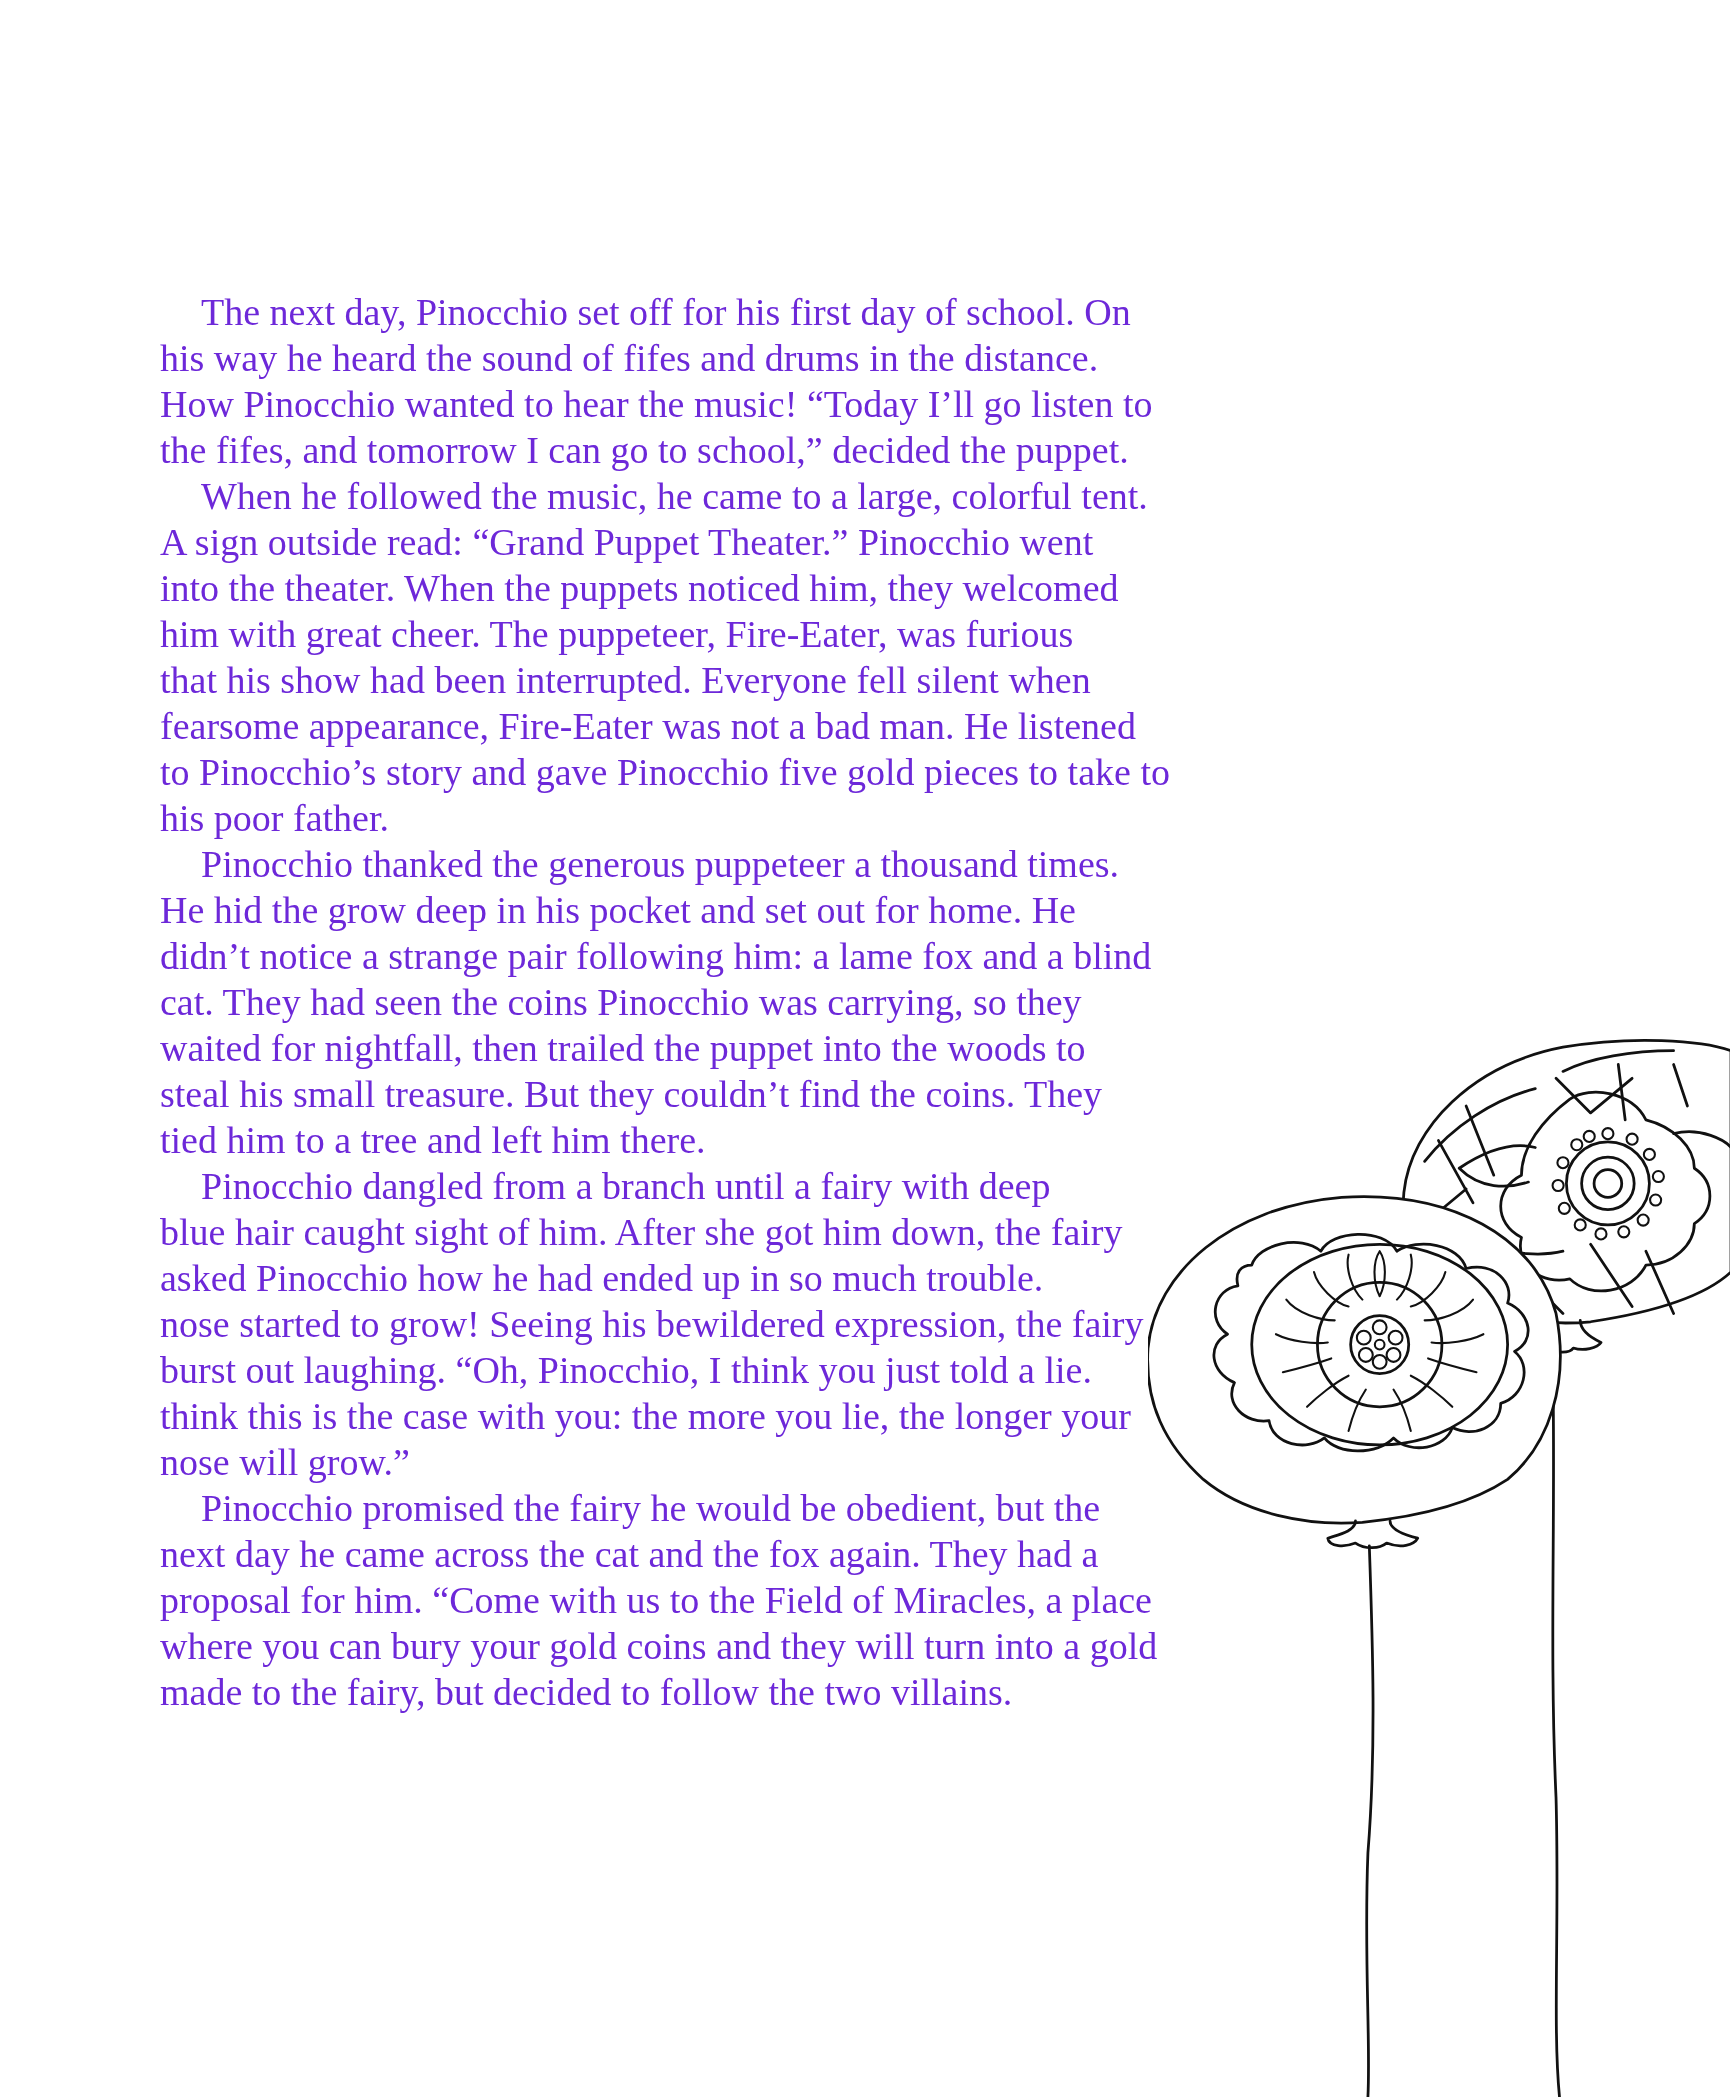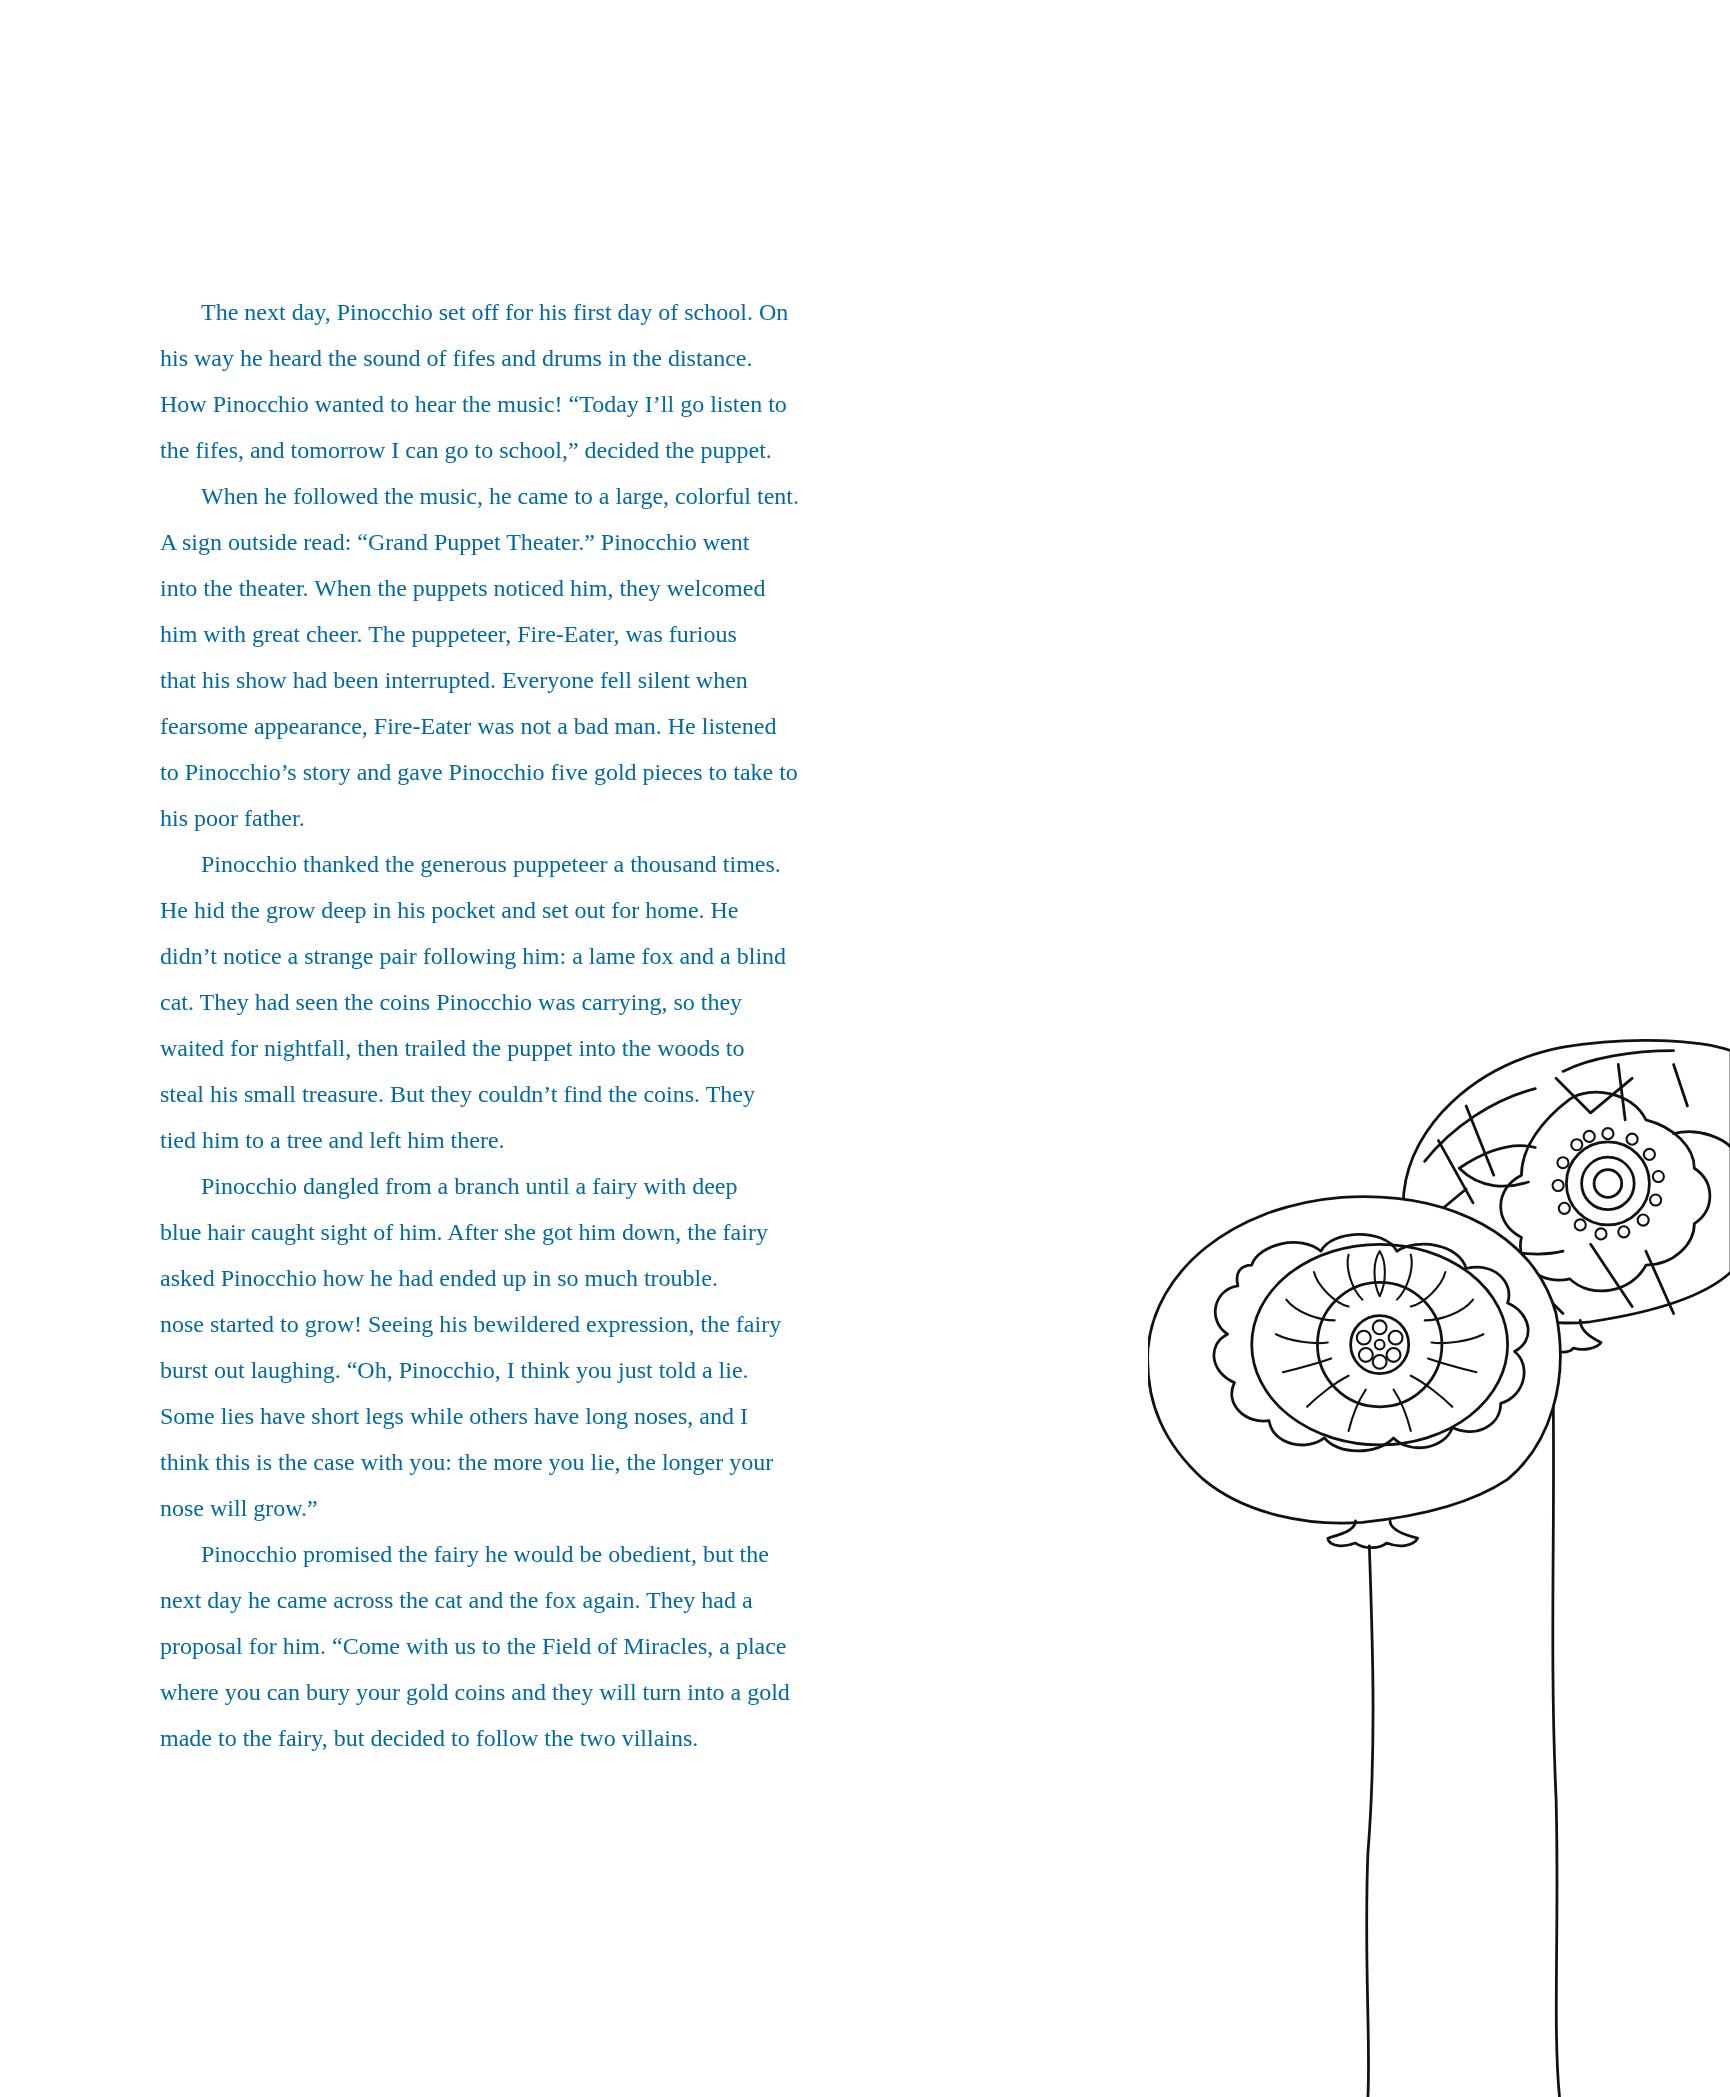--- a/index.html
+++ b/index.html
@@ -4,21 +4,21 @@
 <style>
   html, body { margin: 0; padding: 0; background: #ffffff; }
   body { width: 1731px; height: 2097px; position: relative; overflow: hidden; }
   .page {
     position: absolute; left: 0; top: 0; width: 1731px; height: 2097px;
     background: #ffffff;
   }
   .text-block {
     position: absolute; left: 160px; top: 289px; width: 982px;
     font-family: "Liberation Serif", "DejaVu Serif", serif;
-    font-size: 24px; color: #0369a1;
+    font-size: 38px; color: #6d28d9;
   }
   .line {
     height: 46px; line-height: 46px; white-space: nowrap;
   }
   .line.indent { padding-left: 41px; }
   .illustration {
     position: absolute; left: 1148px; top: 1023px; width: 583px; height: 1074px;
   }
   .illustration svg { width: 100%; height: 100%; }
 </style>
@@ -56,21 +56,20 @@
       <div class="line">steal his small treasure. But they couldn’t find the coins. They</div>
       <div class="line">tied him to a tree and left him there.</div>
     </div>
 
     <div>
       <div class="line indent">Pinocchio dangled from a branch until a fairy with deep</div>
       <div class="line">blue hair caught sight of him. After she got him down, the fairy</div>
       <div class="line">asked Pinocchio how he had ended up in so much trouble.</div>
       <div class="line">nose started to grow! Seeing his bewildered expression, the fairy</div>
       <div class="line">burst out laughing. “Oh, Pinocchio, I think you just told a lie.</div>
-      <div class="line">Some lies have short legs while others have long noses, and I</div>
       <div class="line">think this is the case with you: the more you lie, the longer your</div>
       <div class="line">nose will grow.”</div>
     </div>
 
     <div>
       <div class="line indent">Pinocchio promised the fairy he would be obedient, but the</div>
       <div class="line">next day he came across the cat and the fox again. They had a</div>
       <div class="line">proposal for him. “Come with us to the Field of Miracles, a place</div>
       <div class="line">where you can bury your gold coins and they will turn into a gold</div>
       <div class="line">made to the fairy, but decided to follow the two villains.</div>

